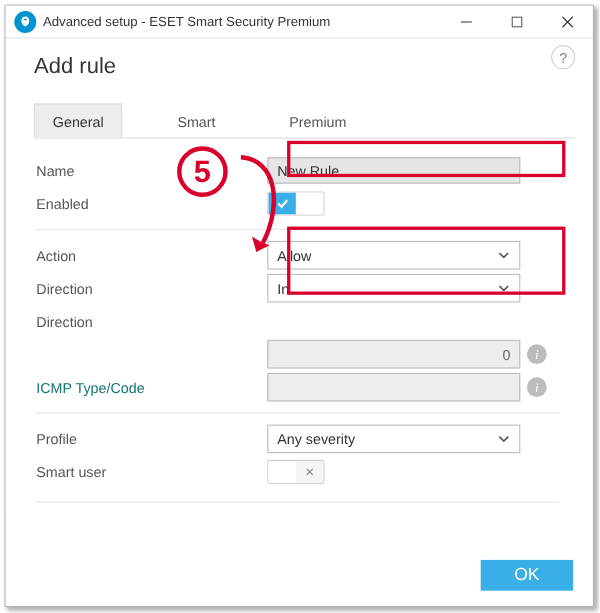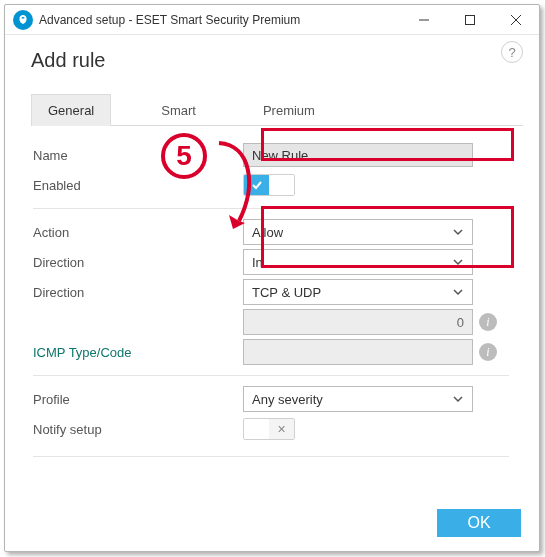--- a/index.html
+++ b/index.html
@@ -137,28 +137,20 @@
           <span>In</span>
           <svg class="chev" viewBox="0 0 12 12">
               <path fill="none" stroke="#555" stroke-width="1.5" d="M2 4l4 4 4-4"></path>
             </svg>
         </div>
       </div>
     </div>
 
     <div class="row">
       <div class="label">Direction</div>
-      <div class="control">
-        <div class="select">
-          <span>TCP &amp; UDP</span>
-          <svg class="chev" viewBox="0 0 12 12">
-              <path fill="none" stroke="#555" stroke-width="1.5" d="M2 4l4 4 4-4"></path>
-            </svg>
-        </div>
-      </div>
     </div>
 
     <div class="row">
       <div class="label"></div>
       <div class="control">
         <div class="num-input">
             <span>0</span>
           </div>
         <div class="info-dot">i</div>
       </div>
@@ -183,21 +175,21 @@
           <span>Any severity</span>
           <svg class="chev" viewBox="0 0 12 12">
               <path fill="none" stroke="#555" stroke-width="1.5" d="M2 4l4 4 4-4"></path>
             </svg>
         </div>
       </div>
     </div>
 
 
     <div class="row">
-      <div class="label">Notify setup</div>
+      <div class="label">Smart user</div>
       <div class="control">
         <div class="toggle">
           <div class="off" style="background:#fff"></div>
           <div class="off" style="background:#f4f4f4">×</div>
         </div>
       </div>
     </div>
 
     <div class="divider" style="margin-top:12px"></div>
 

